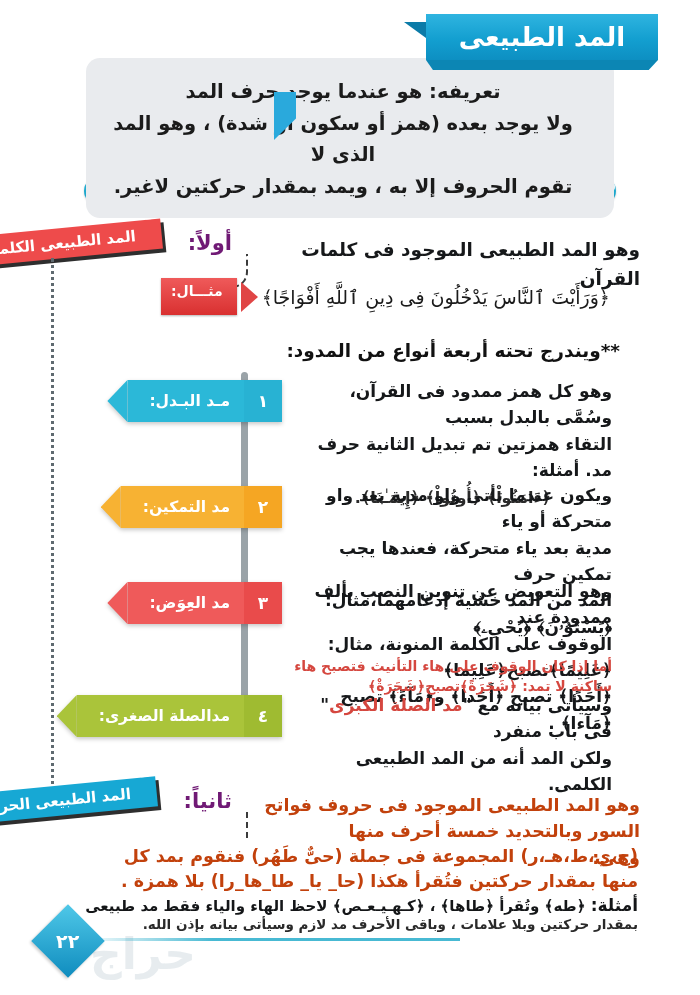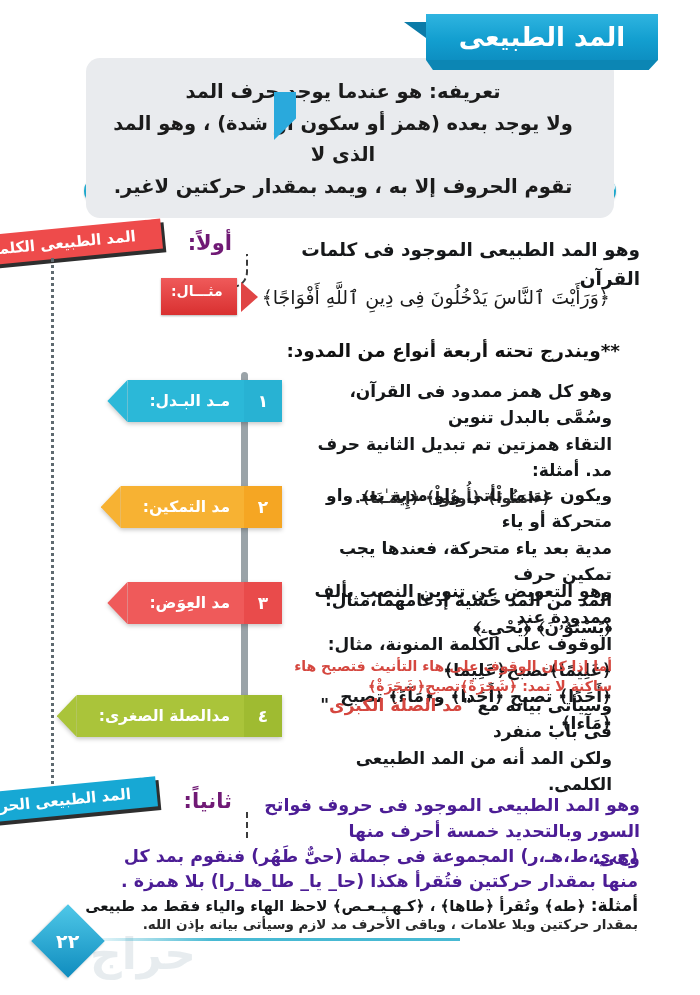--- a/index.html
+++ b/index.html
@@ -163,21 +163,21 @@
     font-size:16px;color:#2a2a2a;direction:rtl;
   }
   .red-note{
     position:absolute;color:#d5473f;font-size:14px;font-weight:600;
     text-align:right;line-height:1.4;
   }
 
   
   .bottom-txt{
     position:absolute;text-align:right;
-    font-size:17.5px;line-height:1.55;color:#4c1d95;font-weight:bold;
+    font-size:17.5px;line-height:1.55;color:#c2410c;font-weight:bold;
   }
   .amthila-line{
     position:absolute;font-size:15px;color:#141618;font-weight:bold;
     line-height:1.5;text-align:right;
   }
   .tiny-note{
     position:absolute;font-size:13.5px;color:#2a2a2a;font-weight:600;
     text-align:right;
   }
 
@@ -248,21 +248,21 @@
 
   <div class="rail" style="top:372px;right:452px;height:360px;"></div>
   <div class="rail-dots" style="top:258px;right:646px;height:540px;"></div>
 
   <div class="badge c-cyan" style="top:380px;right:418px;">
     <div class="num-box">١</div>
     <div class="lbl-box">مـد البـدل:</div>
     <div class="tip"></div>
   </div>
   <div class="body-txt" style="top:378px;right:88px;width:318px;">
-    <div>وهو كل همز ممدود فى القرآن، وسُمَّى بالبدل تنوين</div>
+    <div>وهو كل همز ممدود فى القرآن، وسُمَّى بالبدل بسبب</div>
     <div>التقاء همزتين تم تبديل الثانية حرف مد. أمثلة:</div>
     <div class="examples" style="text-align:center;margin-top:3px;">﴿ءَامَنُواْ﴾ ﴿أُوتُواْ﴾ ﴿إِيمَـٰنَا﴾.</div>
   </div>
 
   <div class="badge c-amber" style="top:486px;right:418px;">
     <div class="num-box">٢</div>
     <div class="lbl-box">مد التمكين:</div>
     <div class="tip"></div>
   </div>
   <div class="body-txt" style="top:482px;right:88px;width:318px;">

